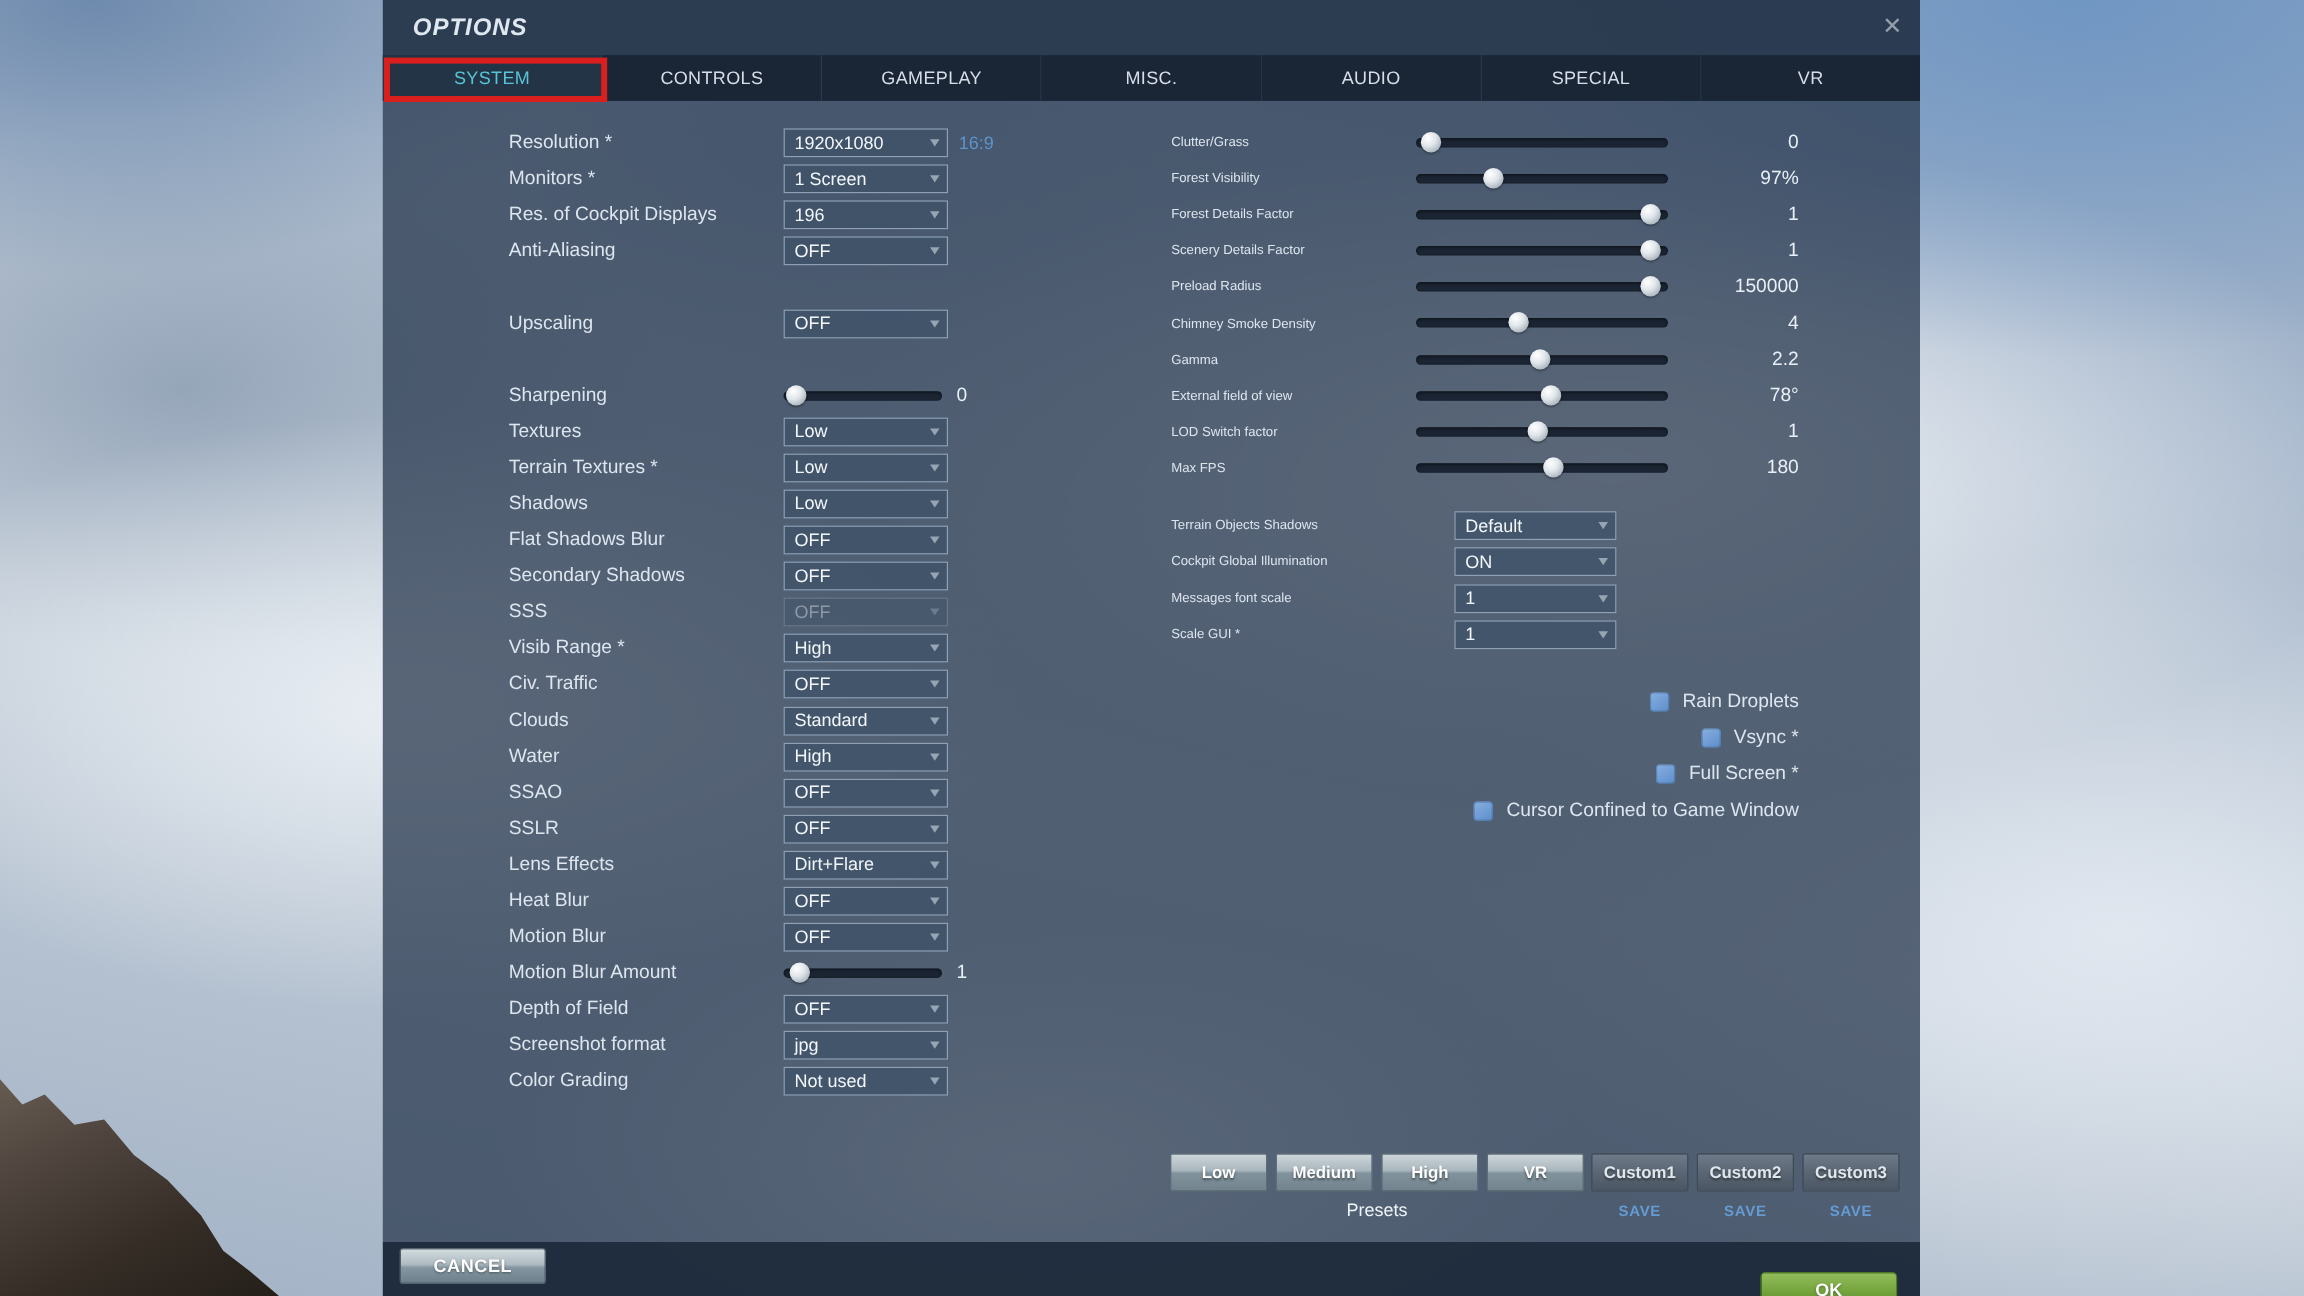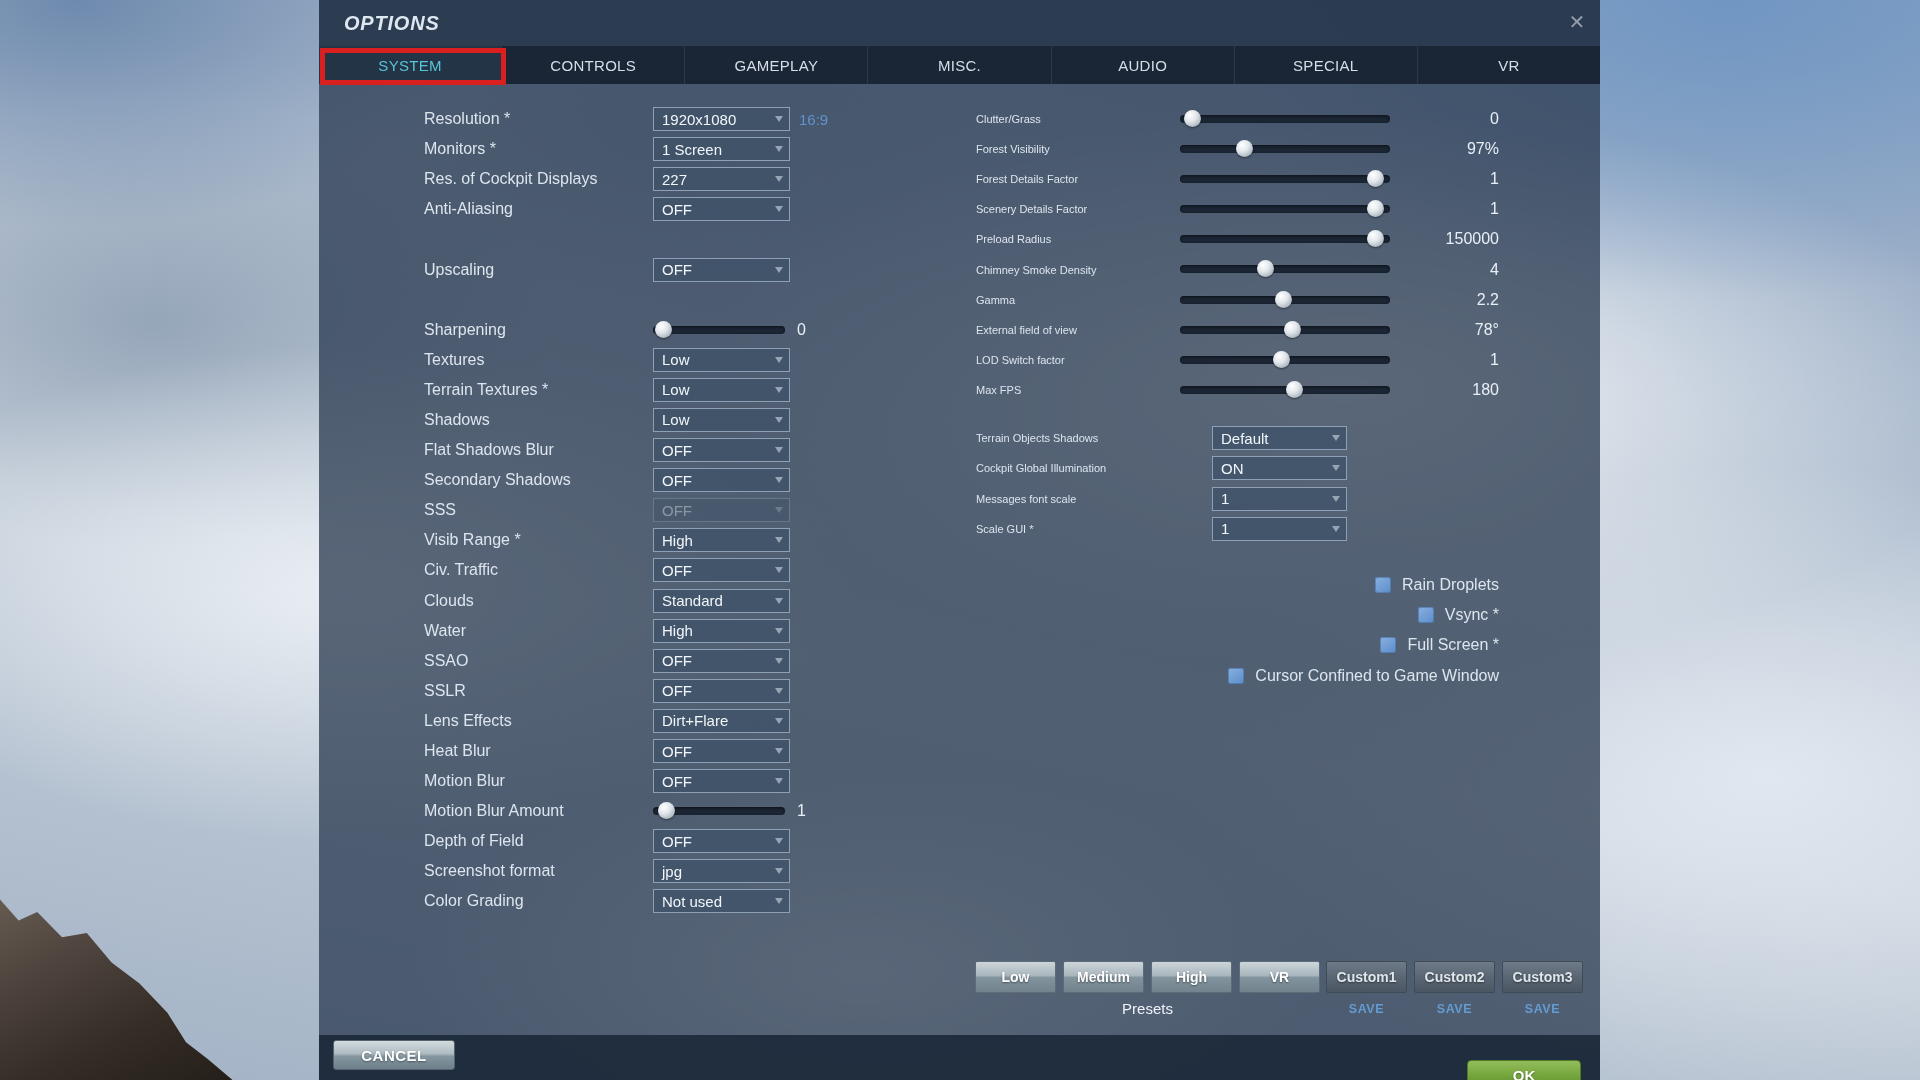--- a/index.html
+++ b/index.html
@@ -136,21 +136,21 @@
       <div class="row">
         <div class="lbl">Monitors *</div>
         <div class="dropdown">
           <span class="dd-text">1 Screen</span>
           <span class="dd-arrow"></span>
         </div>
       </div>
       <div class="row">
         <div class="lbl">Res. of Cockpit Displays</div>
         <div class="dropdown">
-          <span class="dd-text">227</span>
+          <span class="dd-text">196</span>
           <span class="dd-arrow"></span>
         </div>
       </div>
       <div class="row">
         <div class="lbl">Anti-Aliasing</div>
         <div class="dropdown">
           <span class="dd-text">OFF</span>
           <span class="dd-arrow"></span>
         </div>
       </div>

